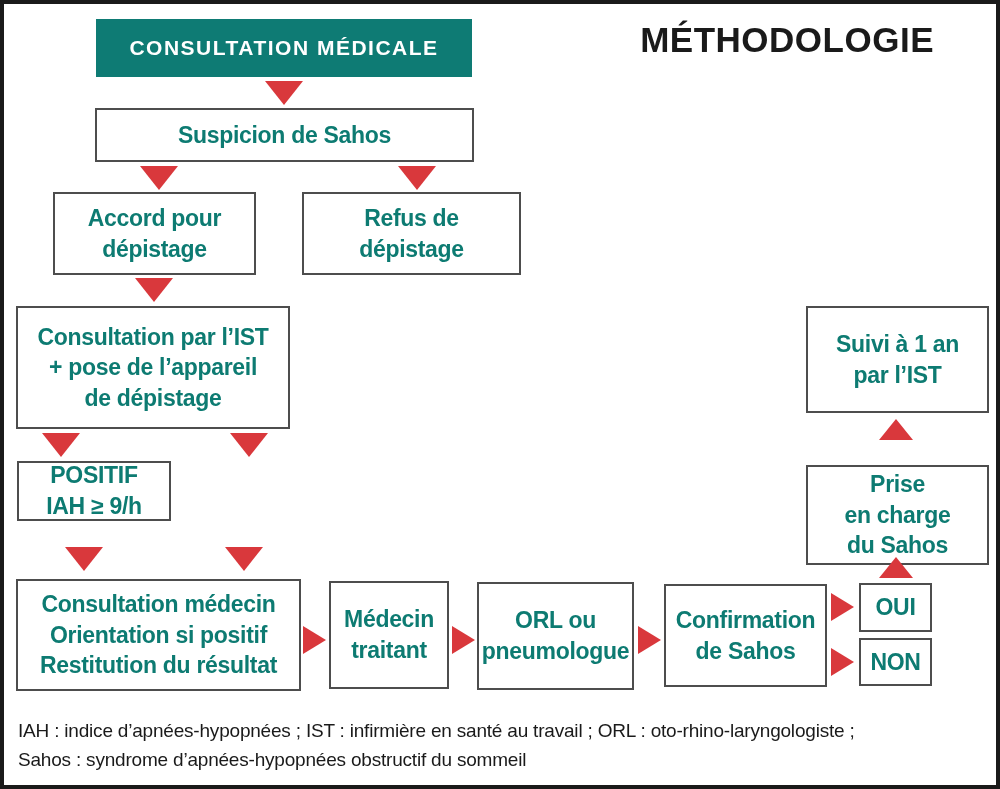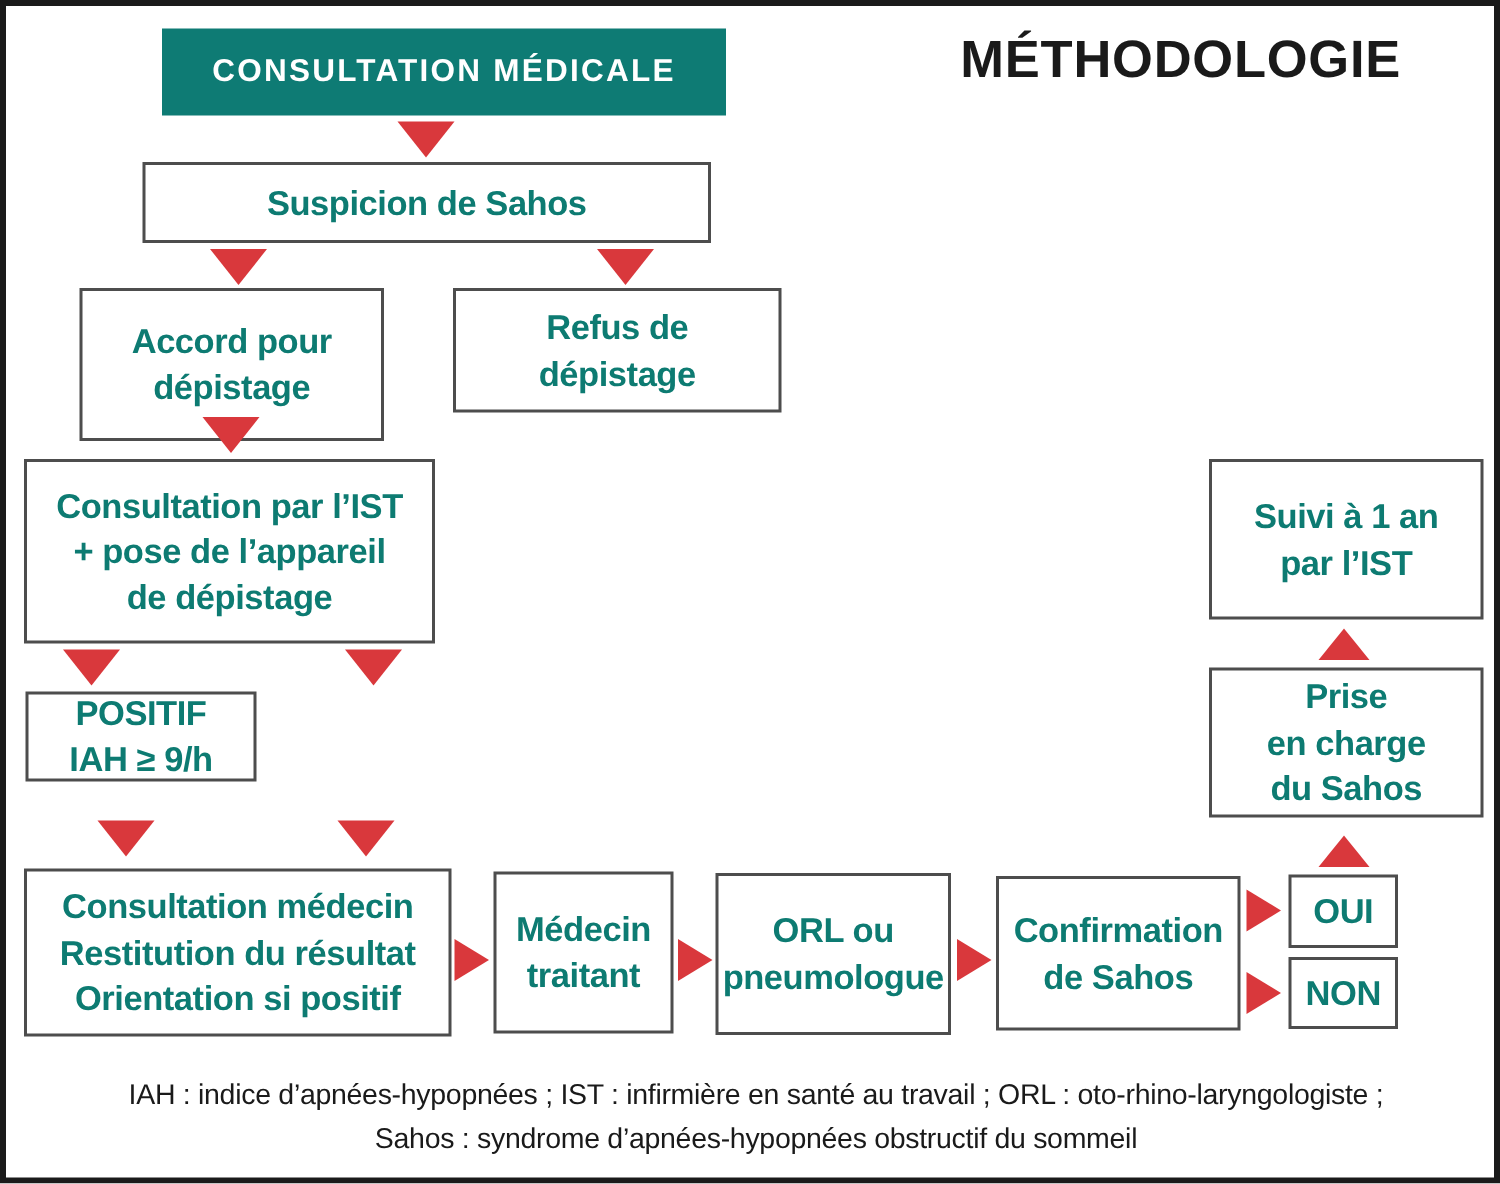--- a/index.html
+++ b/index.html
@@ -15,53 +15,53 @@
     position:absolute; box-sizing:border-box;
     border:2px solid var(--box-border,#4d4d4d);
     background:#fff;
     display:flex; flex-direction:column; align-items:center; justify-content:center;
     text-align:center;
     color:var(--teal-text,#0d7b72);
     font-weight:bold; font-size:23px; line-height:1.33; letter-spacing:-0.3px;
   }
   .box.teal {
     background:var(--teal-fill,#0e7b74);
-    border:none; color:#ffffff; letter-spacing:1.5px; font-size:21px;margin-left:12px;
+    border:none; color:#ffffff; letter-spacing:1.5px; font-size:21px;
   }
   .page-title {
     position:absolute; top:16px; right:62px;
     font-size:35px; font-weight:bold; letter-spacing:0.5px;
     color:var(--text-dark,#1a1a1a);
   }
   .tri { position:absolute; width:0; height:0; }
   .tri.down  { border-left:19px solid transparent; border-right:19px solid transparent; border-top:24px solid var(--arrow-red,#d9383c); }
   .tri.right { border-top:14px solid transparent; border-bottom:14px solid transparent; border-left:23px solid var(--arrow-red,#d9383c); }
   .tri.up    { border-left:17px solid transparent; border-right:17px solid transparent; border-bottom:21px solid var(--arrow-red,#d9383c); }
   .footnote {
     position:absolute; left:14px; top:712px; width:972px;
     font-size:19px; line-height:29px; font-weight:normal;
-    color:var(--text-dark,#1a1a1a); letter-spacing:-0.2px;text-align:center;
+    color:var(--text-dark,#1a1a1a); letter-spacing:-0.2px;
   }
 </style>
 </head>
 <body>
 
 <div class="canvas">
 
   <div class="page-title">MÉTHODOLOGIE</div>
 
   <div class="box teal" style="left:92px;top:15px;width:376px;height:58px">
     <div>CONSULTATION MÉDICALE</div>
   </div>
 
   <div class="box" style="left:91px;top:104px;width:379px;height:54px">
     <div>Suspicion de Sahos</div>
   </div>
 
-  <div class="box" style="left:49px;top:188px;width:203px;height:102px">
+  <div class="box" style="left:49px;top:188px;width:203px;height:83px">
     <div>Accord pour</div>
     <div>dépistage</div>
   </div>
 
   <div class="box" style="left:298px;top:188px;width:219px;height:83px">
     <div>Refus de</div>
     <div>dépistage</div>
   </div>
 
   <div class="box" style="left:12px;top:302px;width:274px;height:123px">
@@ -71,22 +71,22 @@
   </div>
 
   <div class="box" style="left:13px;top:457px;width:154px;height:60px">
     <div>POSITIF</div>
     <div>IAH ≥ 9/h</div>
   </div>
 
 
   <div class="box" style="left:12px;top:575px;width:285px;height:112px">
     <div>Consultation médecin</div>
+    <div>Orientation si positif</div>
     <div>Restitution du résultat</div>
-    <div>Orientation si positif</div>
   </div>
 
   <div class="box" style="left:325px;top:577px;width:120px;height:108px">
     <div>Médecin</div>
     <div>traitant</div>
   </div>
 
   <div class="box" style="left:473px;top:578px;width:157px;height:108px">
     <div>ORL ou</div>
     <div>pneumologue</div>
@@ -103,21 +103,21 @@
 
   <div class="box" style="left:855px;top:634px;width:73px;height:48px">
     <div>NON</div>
   </div>
 
   <div class="box" style="left:802px;top:302px;width:183px;height:107px">
     <div>Suivi à 1 an</div>
     <div>par l’IST</div>
   </div>
 
-  <div class="box" style="left:802px;top:441px;width:183px;height:100px">
+  <div class="box" style="left:802px;top:461px;width:183px;height:100px">
     <div>Prise</div>
     <div>en charge</div>
     <div>du Sahos</div>
   </div>
 
   <div class="tri down" style="left:261px;top:77px"></div>
   <div class="tri down" style="left:136px;top:162px"></div>
   <div class="tri down" style="left:394px;top:162px"></div>
   <div class="tri down" style="left:131px;top:274px"></div>
   <div class="tri down" style="left:38px;top:429px"></div>

